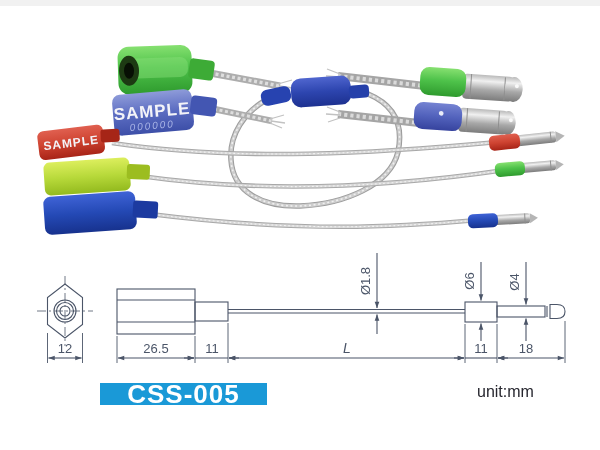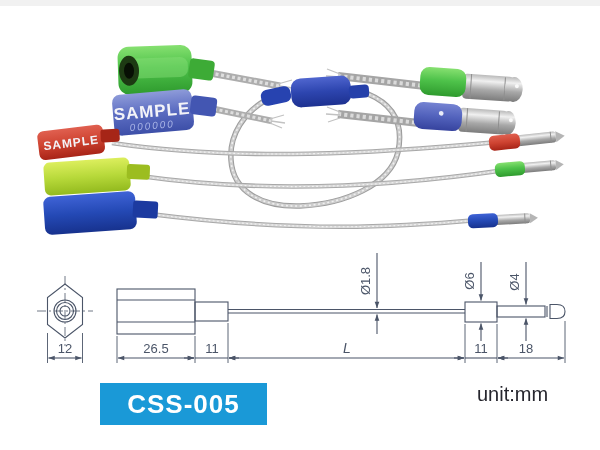--- a/index.html
+++ b/index.html
@@ -2,27 +2,27 @@
 <html><head>
 <meta charset="utf-8">
 <style>
   html,body{margin:0;padding:0;}
   body{
     width:600px;height:450px;position:relative;background:#ffffff;
     font-family:"Liberation Sans", sans-serif;overflow:hidden;
   }
   #scene{position:absolute;left:0;top:0;}
   .model-badge{
-    position:absolute;left:100px;top:383px;width:167px;height:42px;
+    position:absolute;left:100px;top:383px;width:167px;height:22px;
     background:#1a99d7;color:#ffffff;font-weight:bold;font-size:26px;
     letter-spacing:1px;display:flex;align-items:center;justify-content:center;
     font-family:"Liberation Sans", sans-serif;
   }
   .unit-note{
-    position:absolute;left:477px;top:383px;font-size:20px;color:#26262e;
+    position:absolute;left:477px;top:383px;font-size:16px;color:#26262e;
     font-family:"Liberation Sans", sans-serif;
   }
   text{font-family:"Liberation Sans", sans-serif;}
   .dim{font-size:13px;fill:#4b5568;}
   .dim-it{font-size:14px;font-style:italic;fill:#4b5568;}
   .seal-label{font-weight:bold;fill:#f3f3f8;letter-spacing:1px;}
   .serial{font-size:10px;font-style:italic;fill:#a9b4e6;letter-spacing:2px;}
 </style>
 </head>
 <body>

